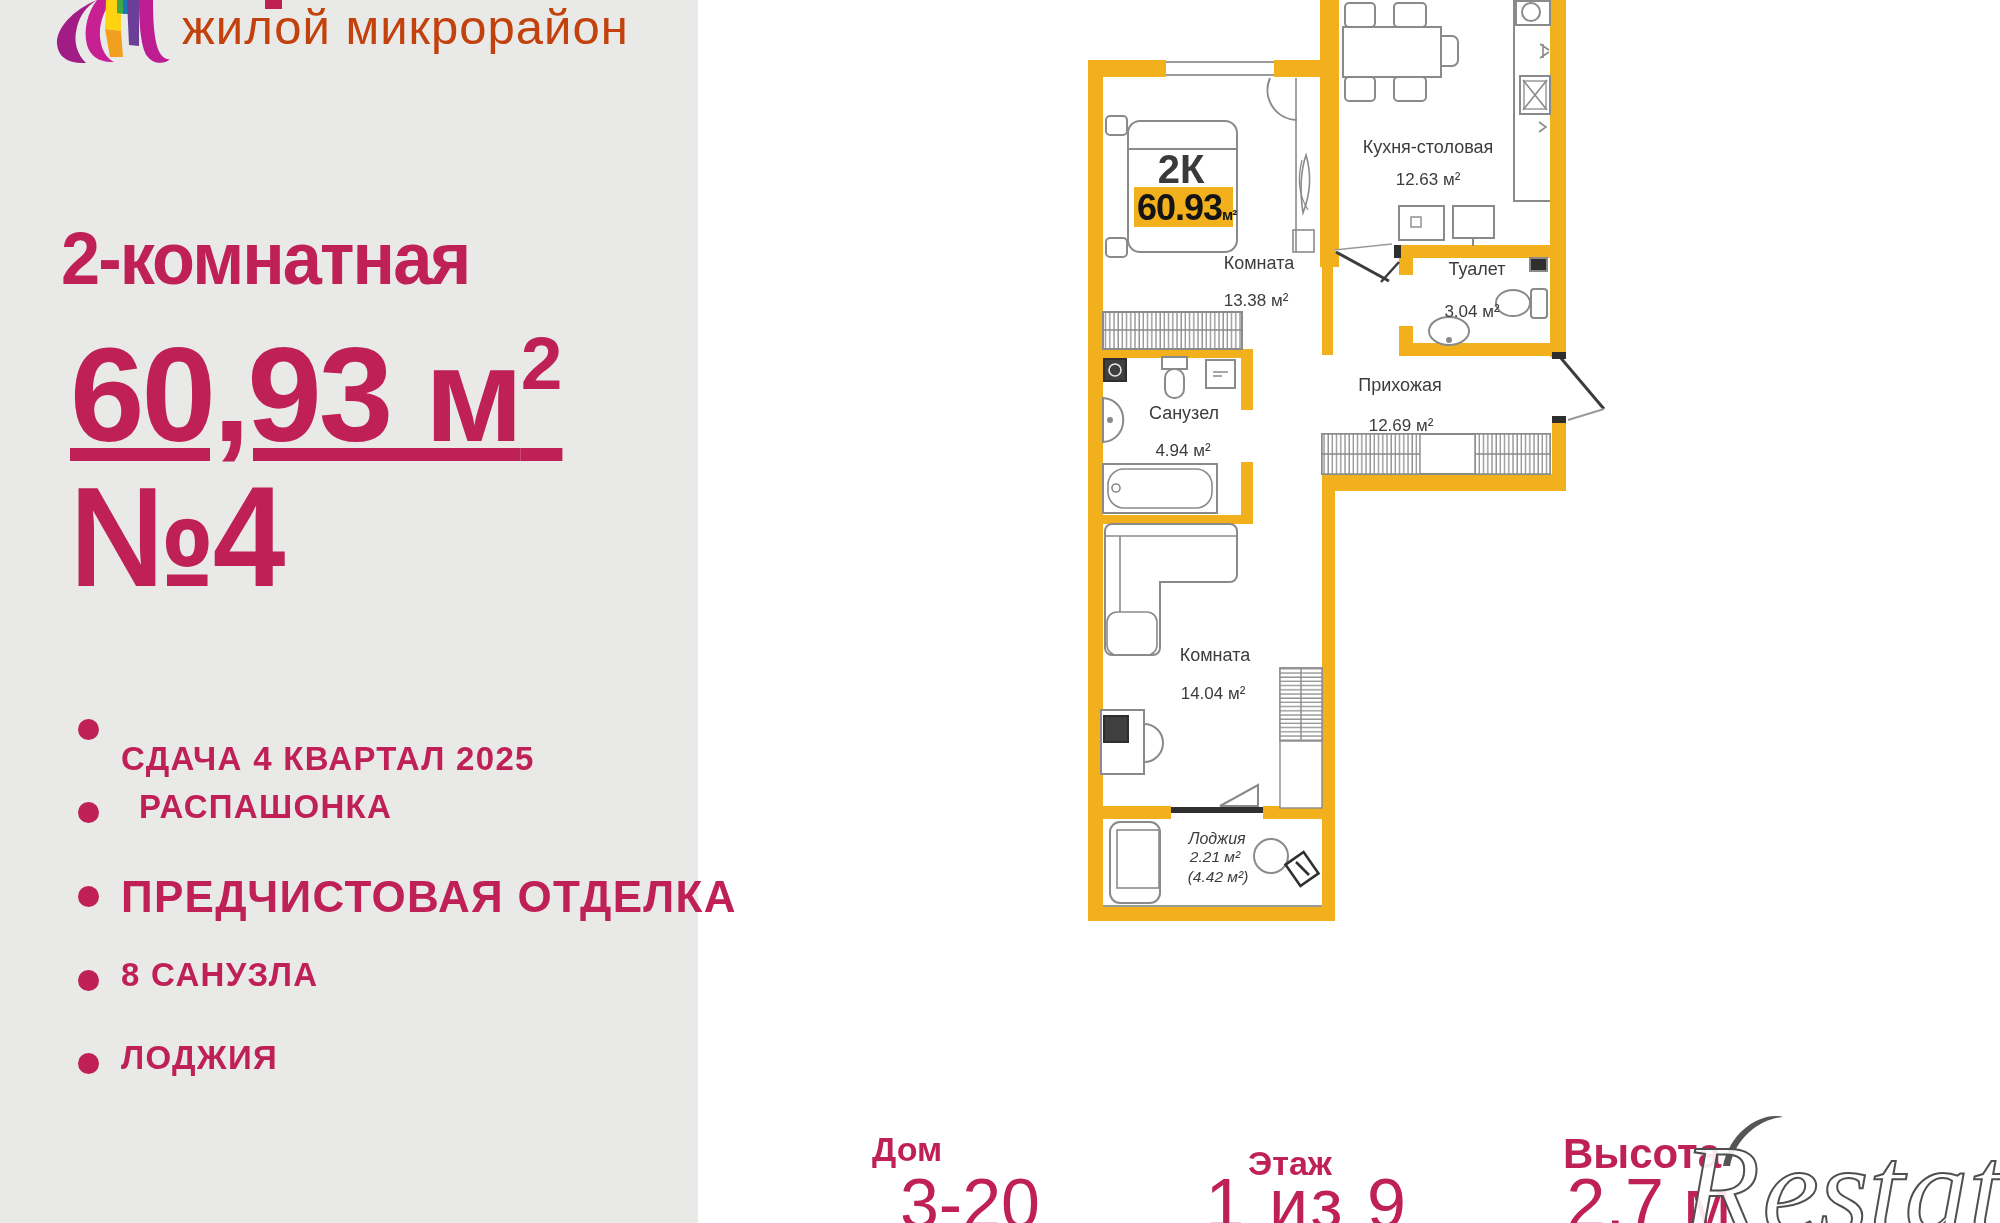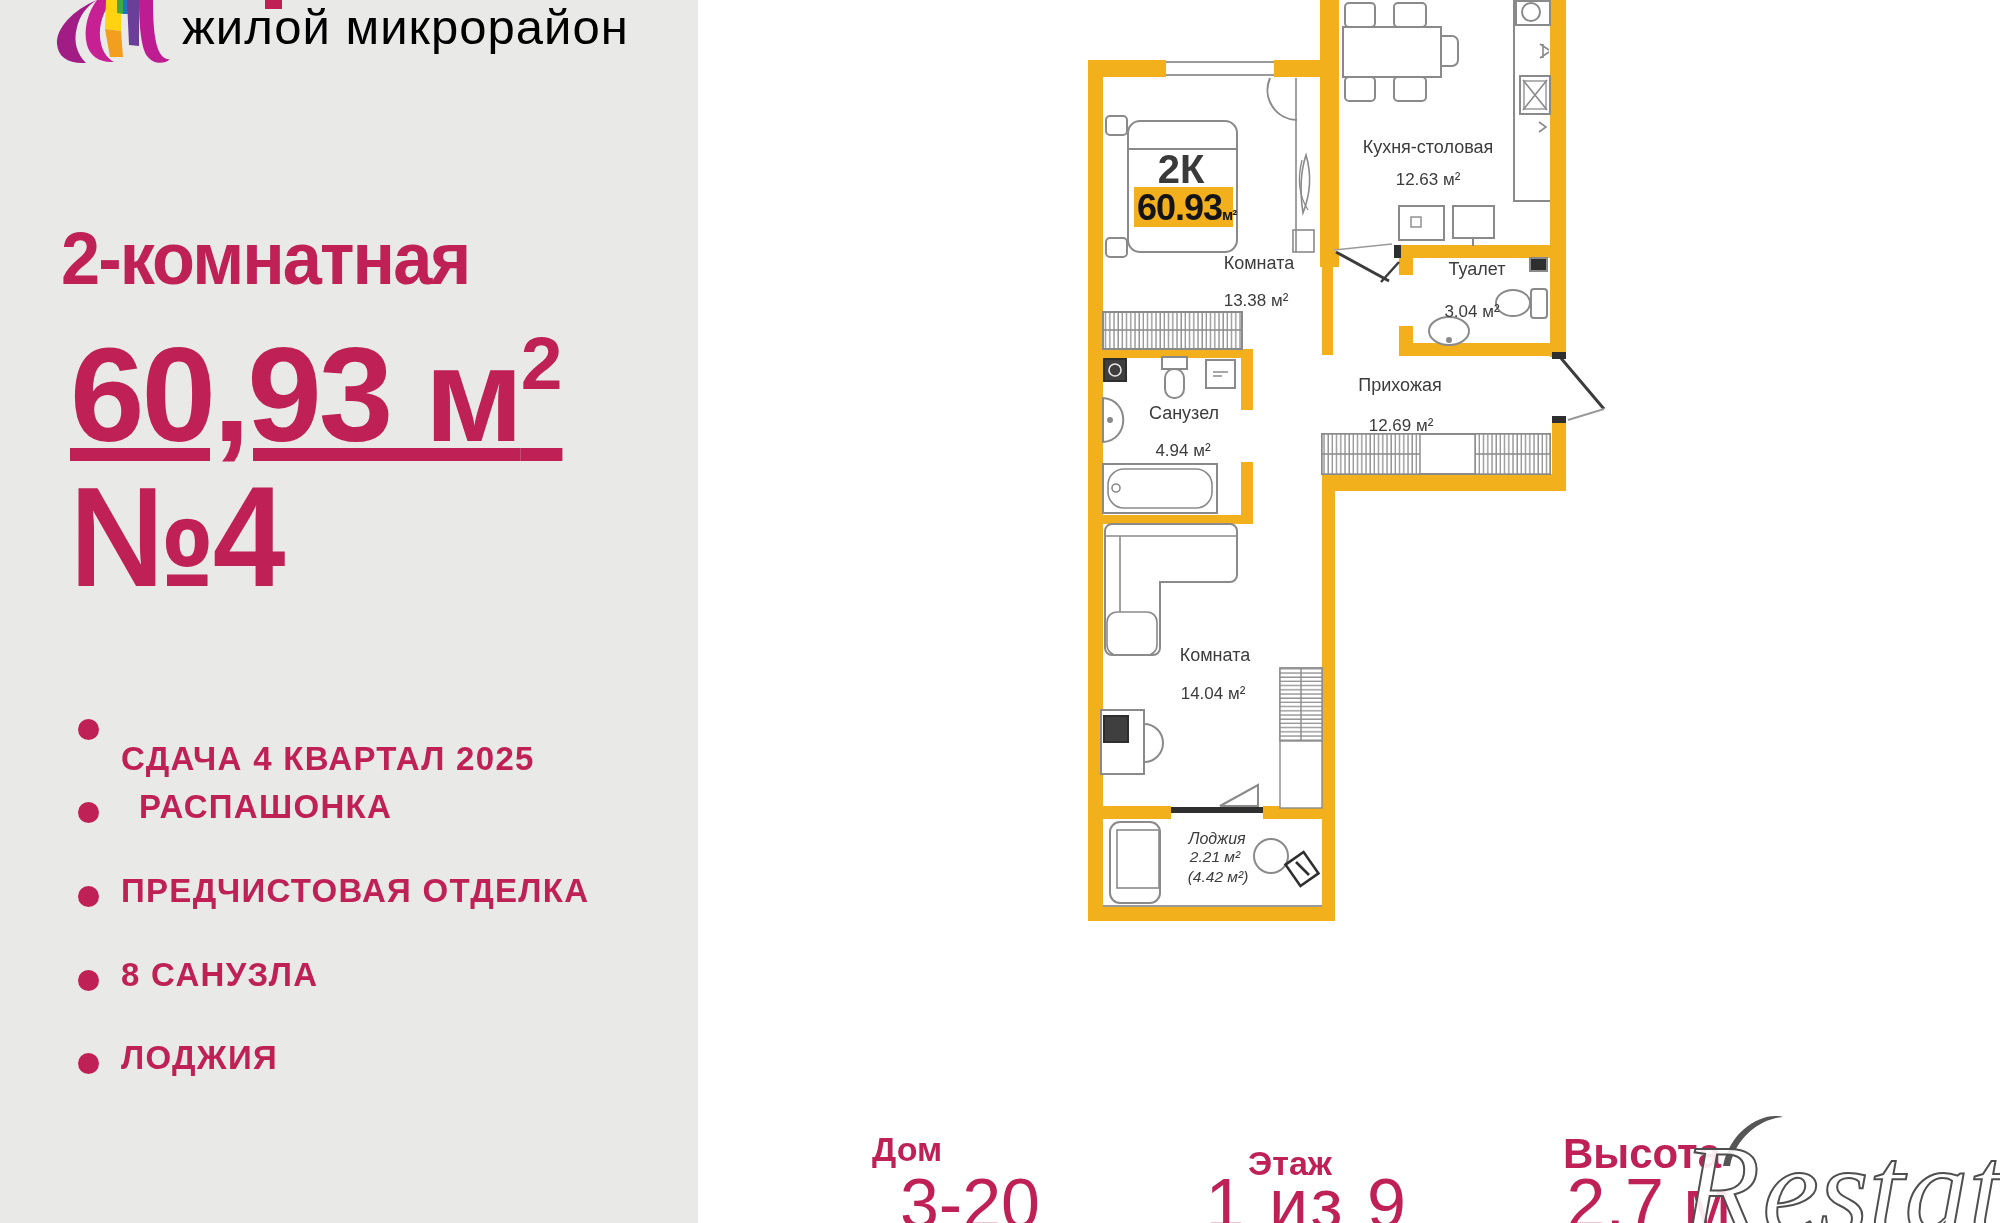--- a/index.html
+++ b/index.html
@@ -26,36 +26,36 @@
 
   <path d="M 123 0 L 130 0 L 129 14 L 123 14 Z" fill="#1b76ba"></path>
 
   <path d="M 127 0 L 139 0 L 139 46 L 129 45 Z" fill="#6b3e99"></path>
 
   <path d="M 139 0 L 153 0 C 153 20 154 38 158 49 C 161 57 166 60 170 59 C 164 65 153 64 147 56 C 141 47 139 25 139 0 Z" fill="#bd1d90"></path>
 
   <rect x="265" y="0" width="17" height="9" fill="#c02155"></rect>
 </svg>
 
-<div class="abs" style="left:182px;top:-1px;font-size:49px;color:#000000;letter-spacing:1px;">жилой микрорайон</div>
+<div class="abs" style="left:182px;top:-1px;font-size:49px;color:#c2410c;letter-spacing:1px;">жилой микрорайон</div>
 
 <div class="abs crimson" style="left:61px;top:216px;font-size:74px;font-weight:bold;letter-spacing:-2px;transform:scaleX(.95);transform-origin:0 0;">2-комнатная</div>
 
 <div class="abs crimson" style="left:70px;top:318px;font-size:134px;font-weight:bold;letter-spacing:-3px;text-decoration:underline;">60,93 м<span style="font-size:75px;position:relative;top:-52px;letter-spacing:0;">2</span></div>
 
 <div class="abs crimson" style="left:70px;top:455px;font-size:142px;font-weight:bold;letter-spacing:-3px;transform:scaleX(.92);transform-origin:0 0;">№4</div>
 
 <div class="abs" style="left:78px;top:719px;width:21px;height:21px;border-radius:50%;background:#bf2156;"></div>
 <div class="abs crimson" style="left:121px;top:740px;font-size:33px;font-weight:bold;letter-spacing:1.3px;">СДАЧА 4 КВАРТАЛ 2025</div>
 
 <div class="abs" style="left:78px;top:802px;width:21px;height:21px;border-radius:50%;background:#bf2156;"></div>
 <div class="abs crimson" style="left:139px;top:788px;font-size:33px;font-weight:bold;letter-spacing:1.3px;">РАСПАШОНКА</div>
 
 <div class="abs" style="left:78px;top:886px;width:21px;height:21px;border-radius:50%;background:#bf2156;"></div>
-<div class="abs crimson" style="left:121px;top:872px;font-size:33px;font-weight:bold;letter-spacing:1.3px;">ПРЕДЧИСТОВАЯ ОТДЕЛКА</div>
+<div class="abs crimson" style="left:121px;top:872px;font-size:44px;font-weight:bold;letter-spacing:1.3px;">ПРЕДЧИСТОВАЯ ОТДЕЛКА</div>
 
 <div class="abs" style="left:78px;top:970px;width:21px;height:21px;border-radius:50%;background:#bf2156;"></div>
 <div class="abs crimson" style="left:121px;top:956px;font-size:33px;font-weight:bold;letter-spacing:1.3px;">8 САНУЗЛА</div>
 
 <div class="abs" style="left:78px;top:1053px;width:21px;height:21px;border-radius:50%;background:#bf2156;"></div>
 <div class="abs crimson" style="left:121px;top:1039px;font-size:33px;font-weight:bold;letter-spacing:1.3px;">ЛОДЖИЯ</div>
 
 <div class="abs crimson" style="left:872px;top:1130px;width:200px;text-align:left;font-size:34px;font-weight:bold;">Дом</div>
 <div class="abs crimson" style="left:820px;top:1164px;width:300px;text-align:center;font-size:70px;">3-20</div>
 

